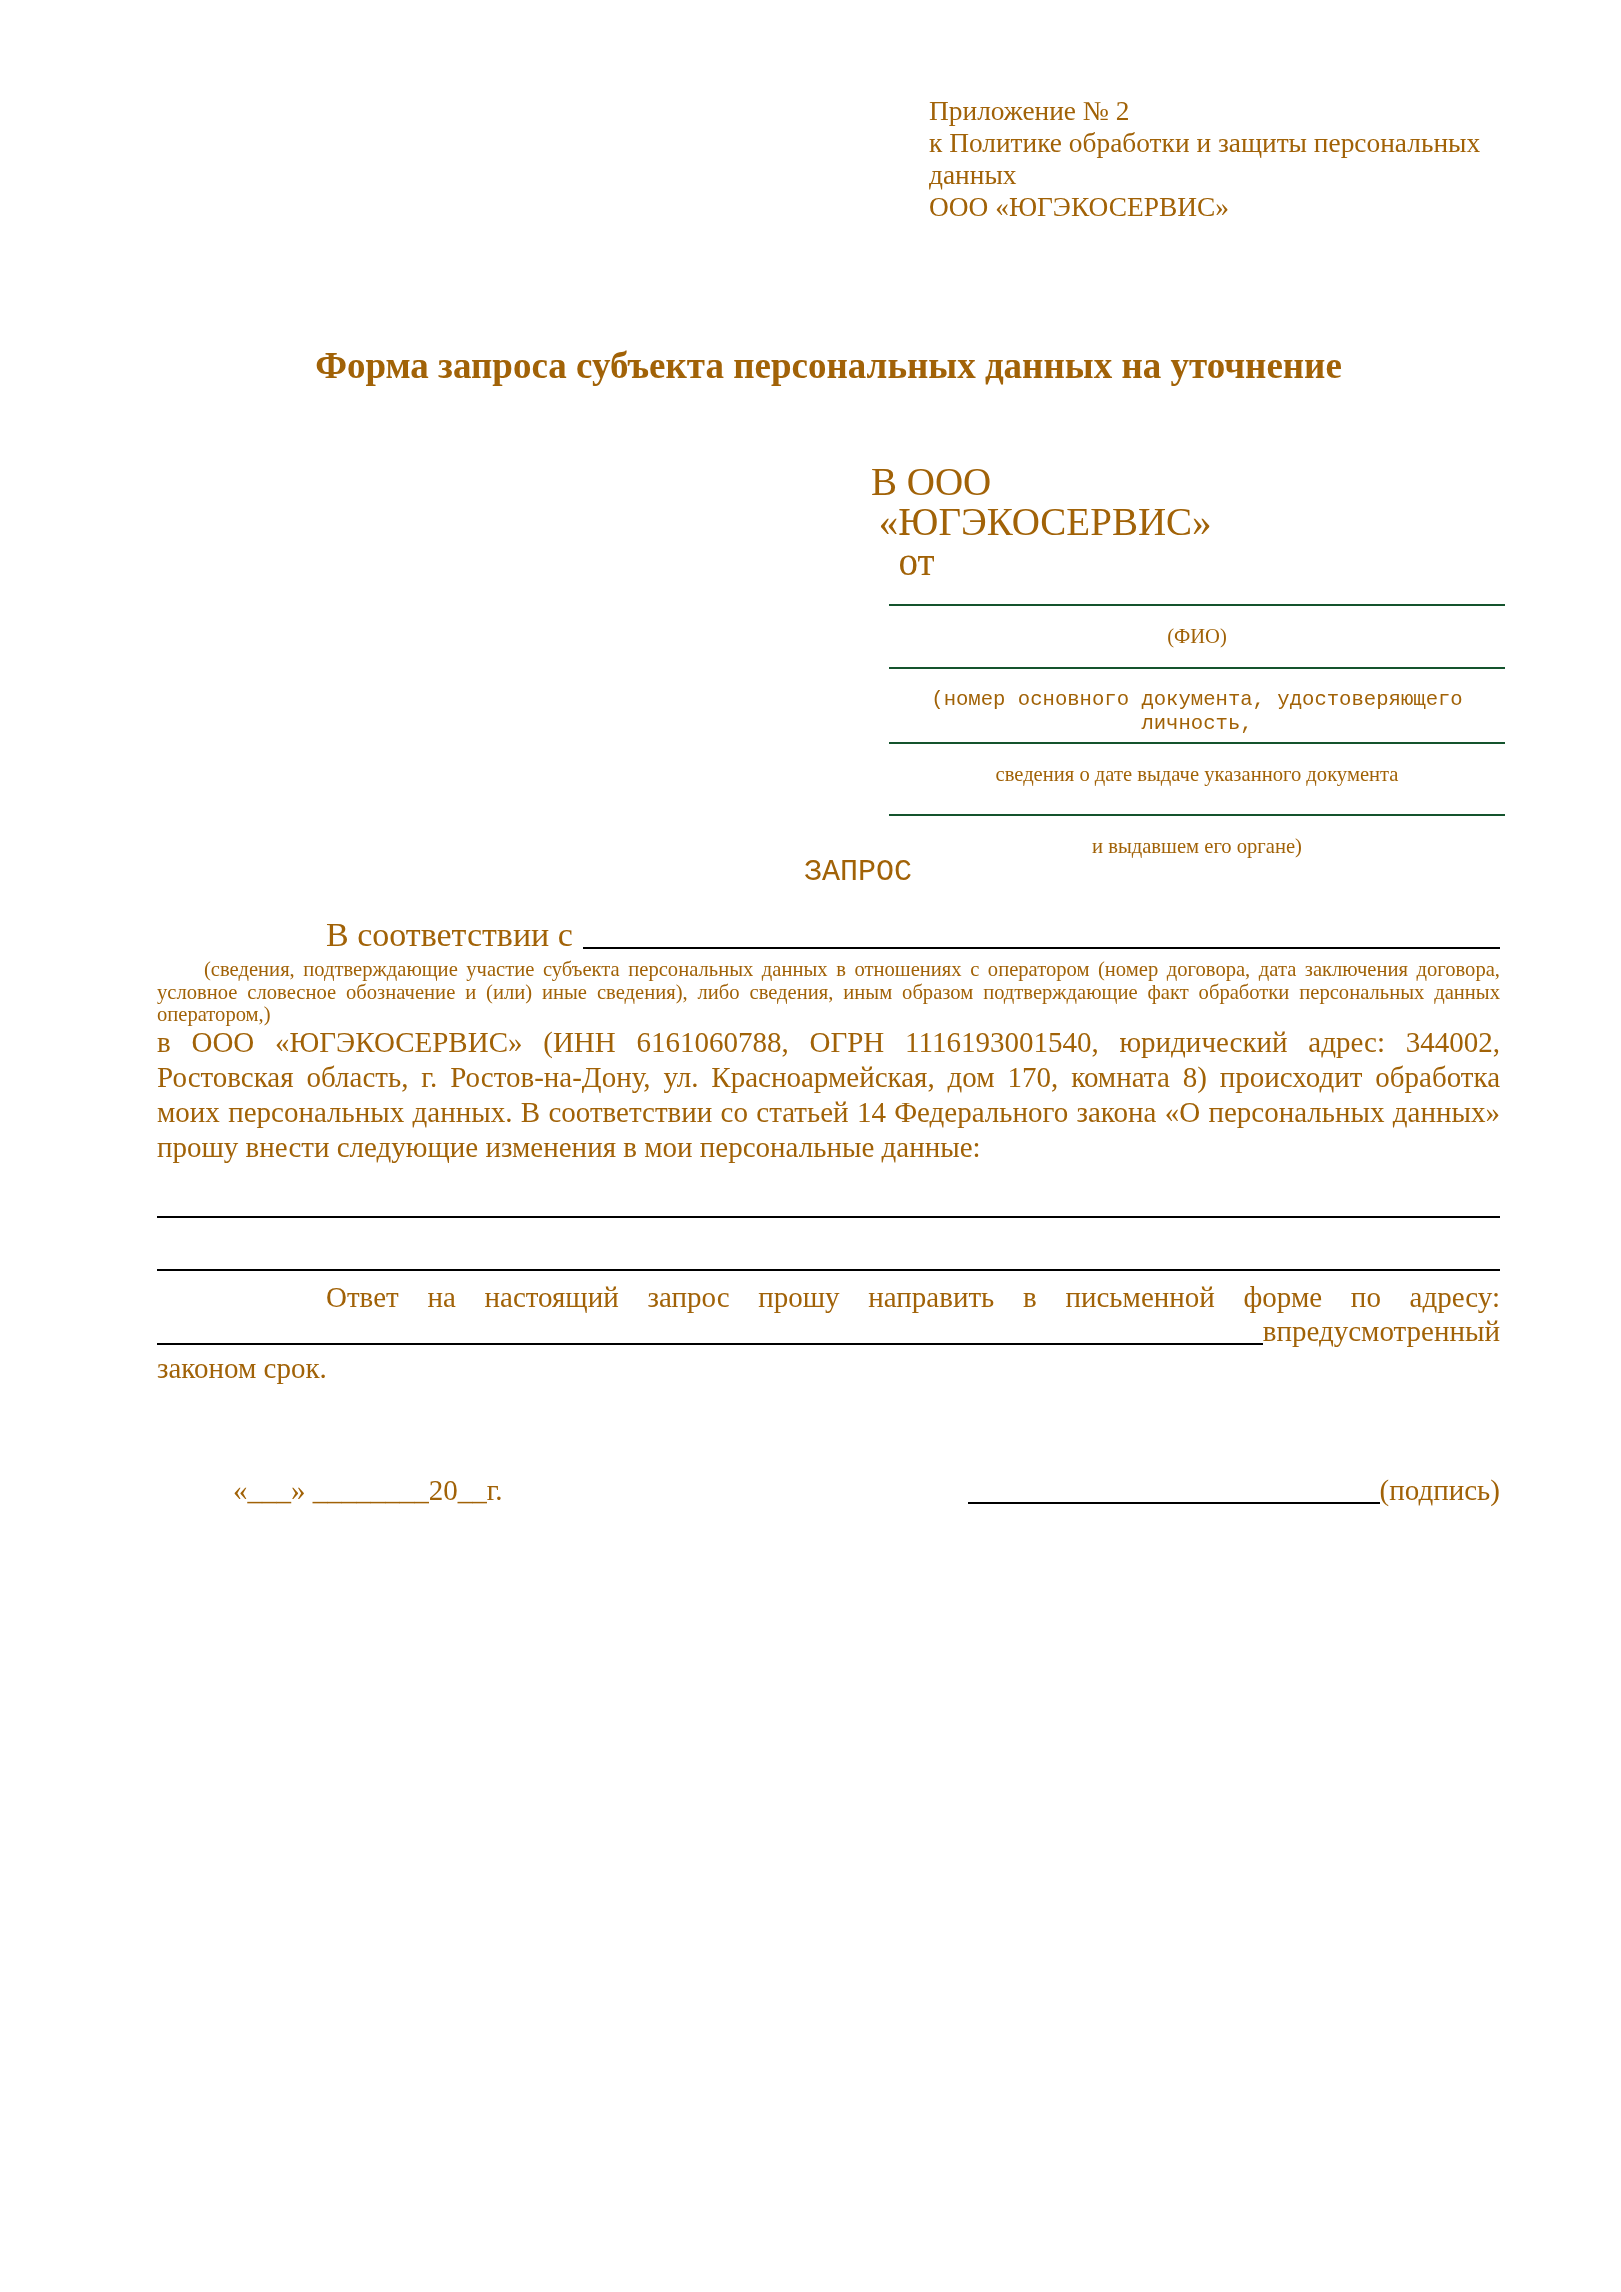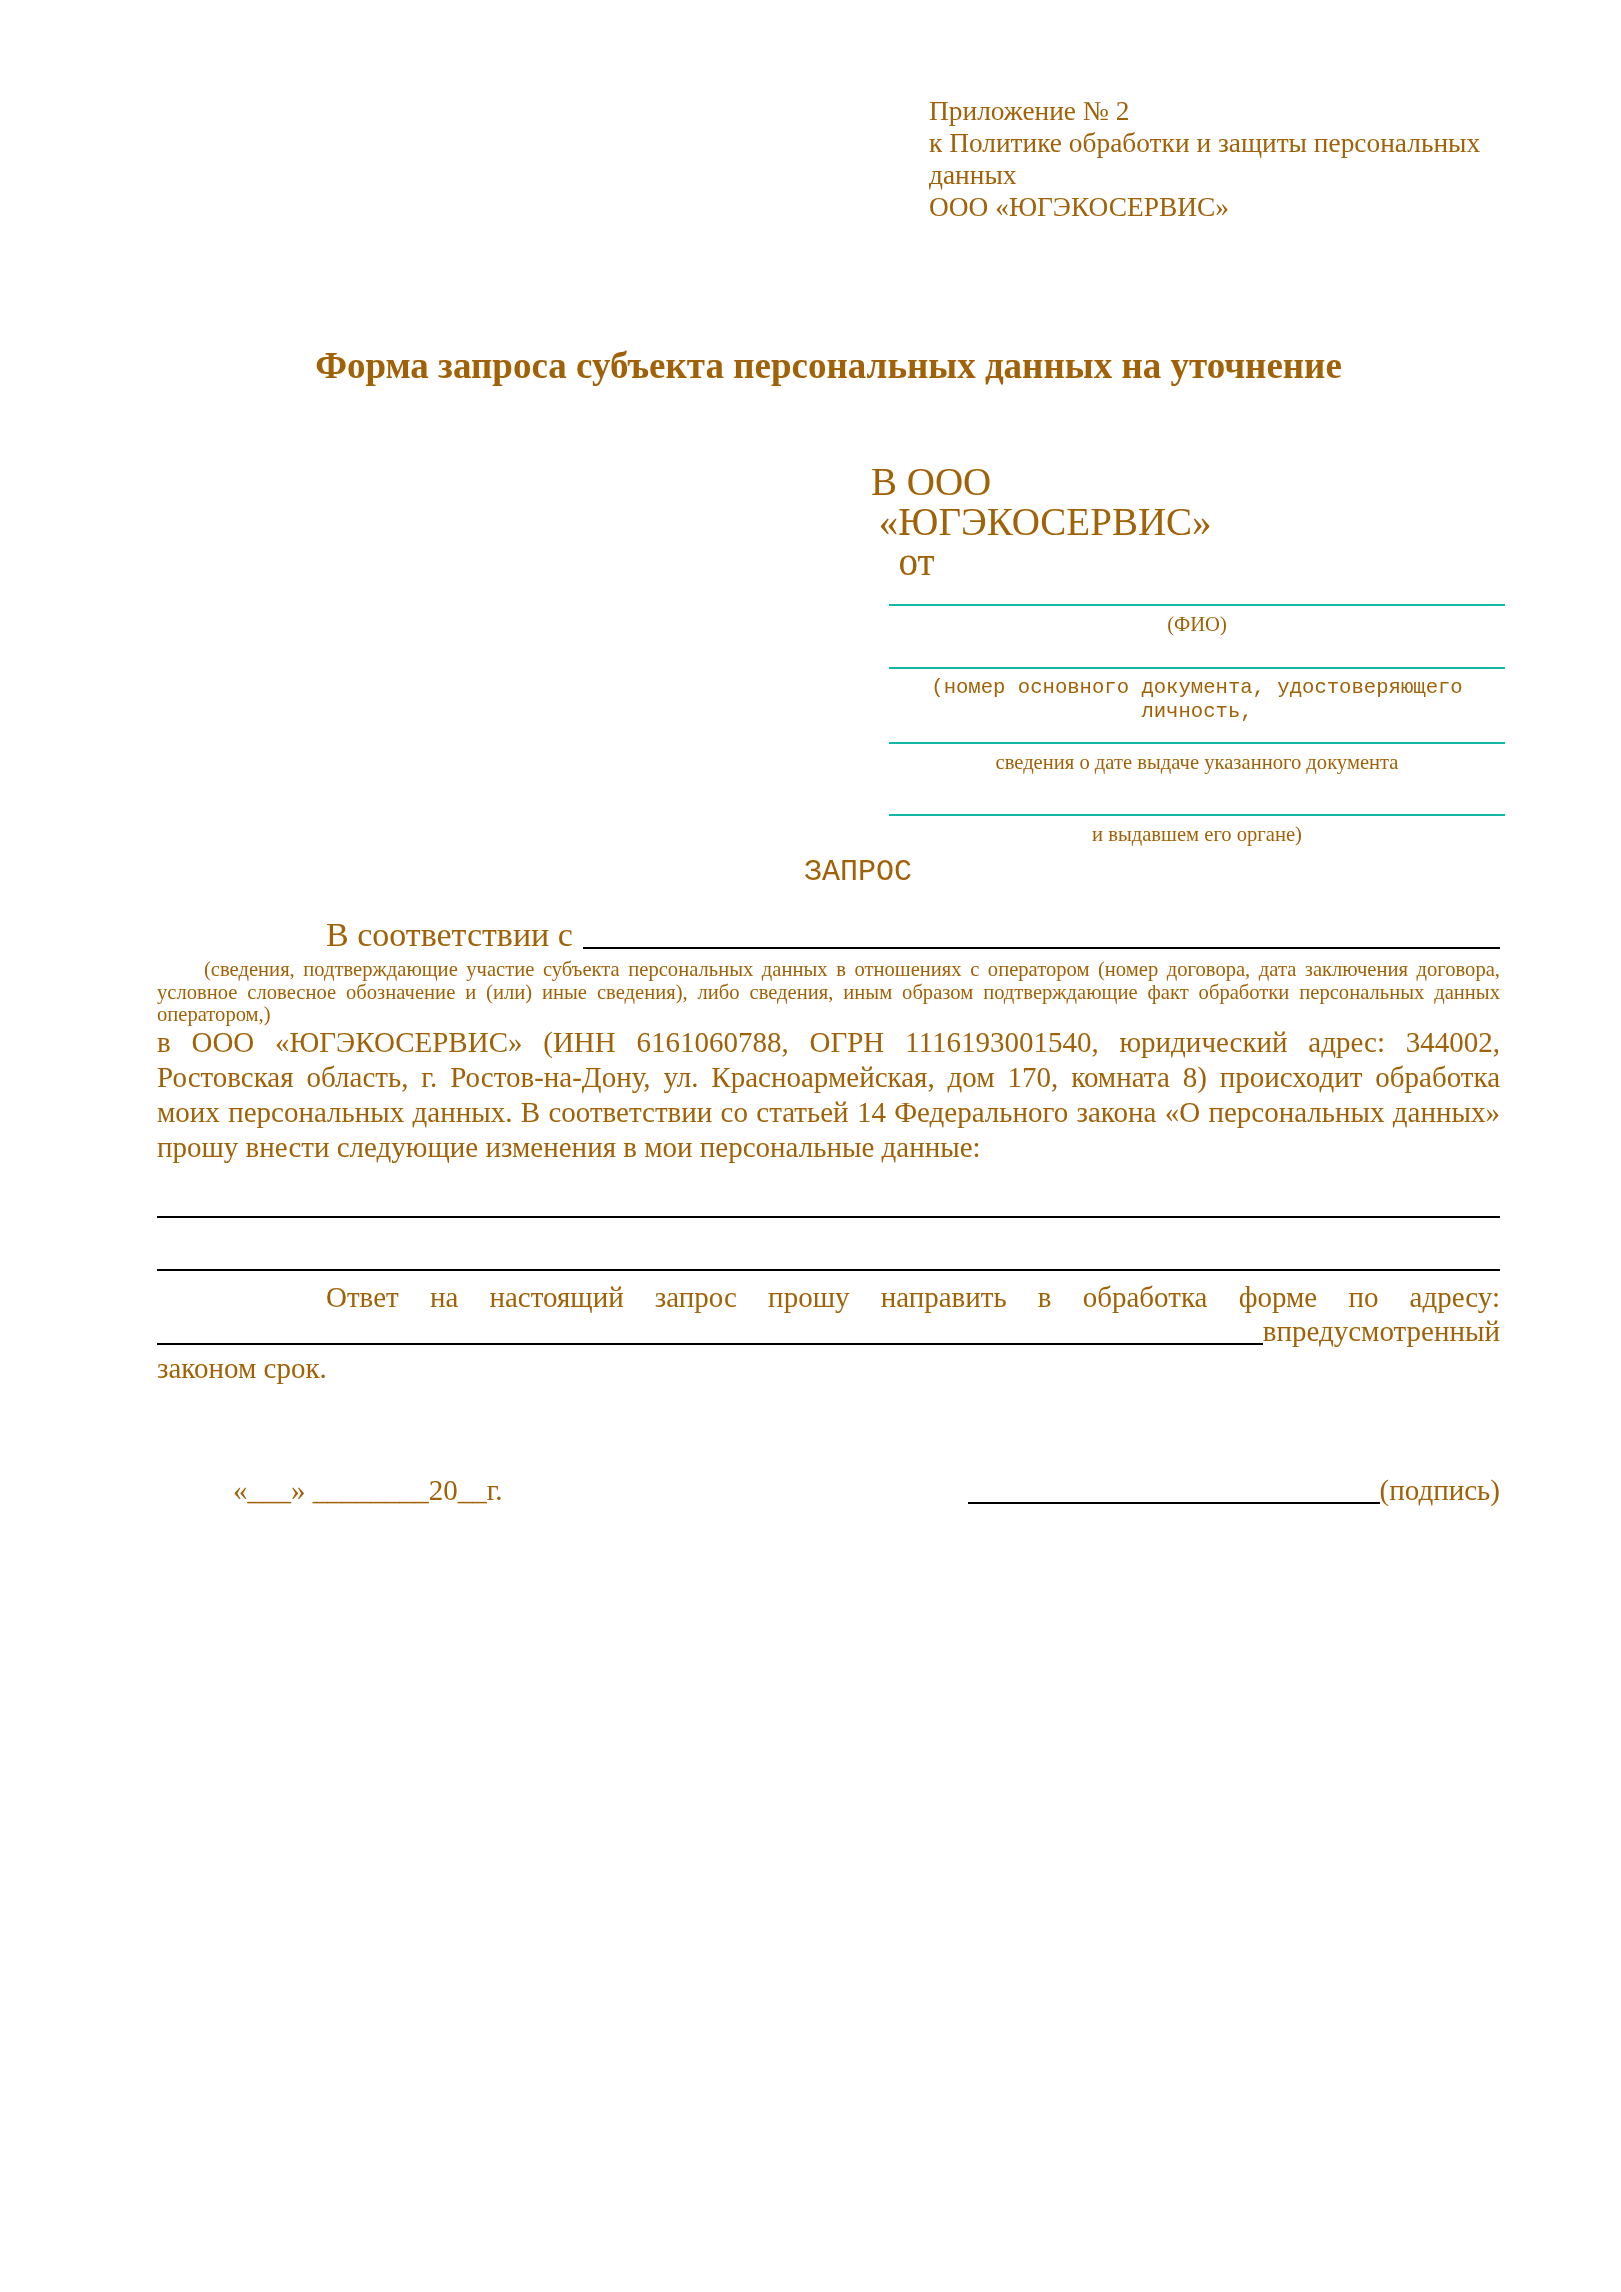--- a/index.html
+++ b/index.html
@@ -29,24 +29,24 @@
   }
   .addressee {
     left: 871px; top: 462px;
     font-size: 39px; line-height: 40px;
   }
   .addr-l2 { padding-left: 7.8px; }
   .addr-l3 { padding-left: 27.4px; }
 
   .fill-field {
     left: 889px; width: 616px;
-    border-top: 2px solid #14b8a6;
+    border-top: 2px solid #14532d;
     text-align: center;
     font-size: 20.6px; line-height: 23.5px;
-    padding-top: 7px;
+    padding-top: 19px;
   }
   .f1 { top: 604px; }
   .f2 { top: 667px; font-family: Liberation Mono, monospace; }
   .f3 { top: 742px; }
   .f4 { top: 814px; }
 
   .zapros {
     left: 157px; top: 855px; width: 1343px;
     font-size: 30px; text-align: center;
     padding-left: 59px; box-sizing: border-box; font-family: Liberation Mono, monospace;
@@ -163,21 +163,21 @@
     <span class="intro-blank"></span>
   </div>
 
   <div class="abs small-note">(сведения, подтверждающие участие субъекта персональных данных в отношениях с оператором (номер договора, дата заключения договора, условное словесное обозначение и (или) иные сведения), либо сведения, иным образом подтверждающие факт обработки персональных данных оператором,)</div>
 
   <div class="abs main-body">в ООО «ЮГЭКОСЕРВИС» (ИНН 6161060788, ОГРН 1116193001540, юридический адрес: 344002, Ростовская область, г. Ростов-на-Дону, ул. Красноармейская, дом 170, комната 8) происходит обработка моих персональных данных. В соответствии со статьей 14 Федерального закона «О персональных данных» прошу внести следующие изменения в мои персональные данные:</div>
 
   <div class="abs blank-line bl-a"></div>
   <div class="abs blank-line bl-b"></div>
 
-  <div class="abs reply-row1">Ответ на настоящий запрос прошу направить в обработка форме по адресу:</div>
+  <div class="abs reply-row1">Ответ на настоящий запрос прошу направить в письменной форме по адресу:</div>
   <div class="abs reply-row2">
     <span class="address-blank"></span>
     <span>в</span>
     <span>предусмотренный</span>
   </div>
   <div class="abs reply-row3">законом срок.</div>
 
   <div class="abs footer-row">
     <span class="date-part">«___» ________20__г.</span>
     <span class="sig-part">

